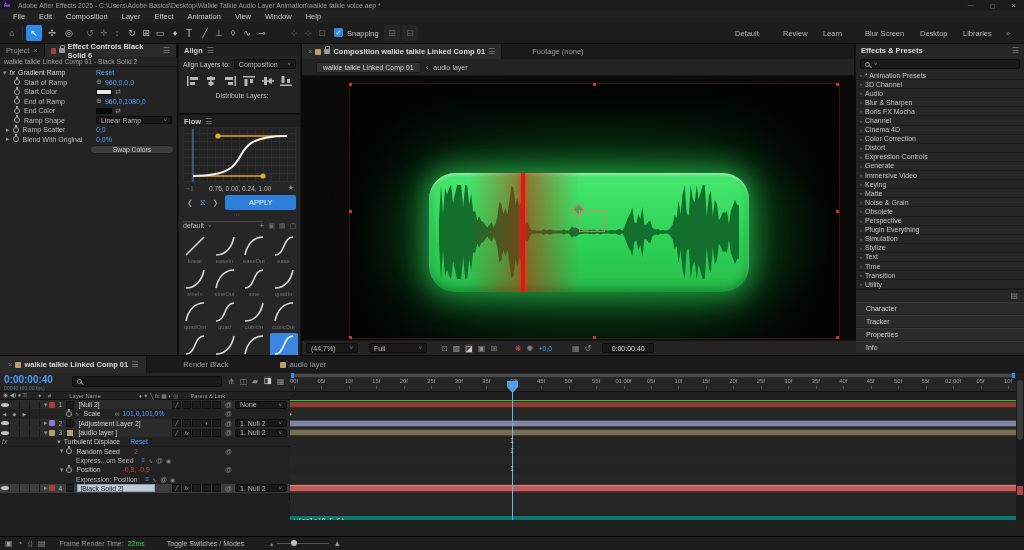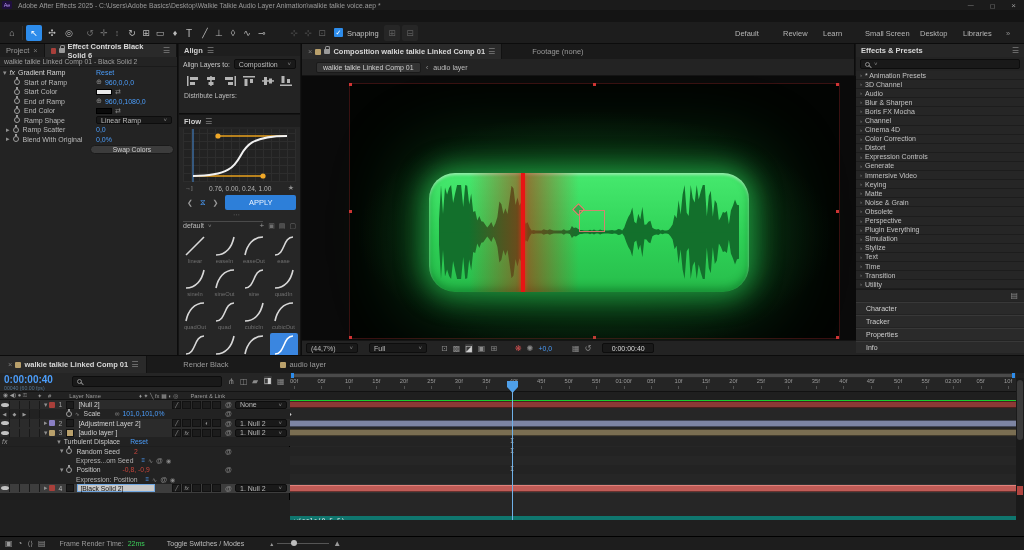--- a/index.html
+++ b/index.html
@@ -61,20 +61,31 @@
 
   <div class="abs" style="left:0;top:0;width:1024px;height:10px;background:#1b1b1b;display:flex;align-items:center;">
     <span style="flex:none;width:10px;height:8px;margin-left:2px;background:#1f0f3d;color:#b794f6;font-size:5.5px;line-height:8px;text-align:center;border-radius:1px;">Ae</span>
     <span style="margin-left:6px;font-size:6.8px;color:#9a9a9a;white-space:nowrap;">Adobe After Effects 2025 - C:\Users\Adobe Basics\Desktop\Walkie Talkie Audio Layer Animation\walkie talkie voice.aep *</span>
     <span style="flex:1"></span>
     <span style="font-size:6px;color:#9a9a9a;margin-right:16px;">—</span>
     <span style="font-size:6px;color:#9a9a9a;margin-right:16px;">▢</span>
     <span style="font-size:8px;color:#9a9a9a;margin-right:8px;">×</span>
   </div>
 
+  <div class="abs" style="left:0;top:10px;width:1024px;height:12px;background:#212121;display:flex;align-items:center;padding-left:6px;gap:0;" id="menubar">
+      <span style="font-size: 7.5px; color: rgb(198, 198, 198); padding: 0px 7px;">File</span>
+      <span style="font-size: 7.5px; color: rgb(198, 198, 198); padding: 0px 7px;">Edit</span>
+      <span style="font-size: 7.5px; color: rgb(198, 198, 198); padding: 0px 7px;">Composition</span>
+      <span style="font-size: 7.5px; color: rgb(198, 198, 198); padding: 0px 7px;">Layer</span>
+      <span style="font-size: 7.5px; color: rgb(198, 198, 198); padding: 0px 7px;">Effect</span>
+      <span style="font-size: 7.5px; color: rgb(198, 198, 198); padding: 0px 7px;">Animation</span>
+      <span style="font-size: 7.5px; color: rgb(198, 198, 198); padding: 0px 7px;">View</span>
+      <span style="font-size: 7.5px; color: rgb(198, 198, 198); padding: 0px 7px;">Window</span>
+      <span style="font-size: 7.5px; color: rgb(198, 198, 198); padding: 0px 7px;">Help</span>
+    </div>
 
   <div class="abs" style="left:0;top:22px;width:1024px;height:22px;background:#1d1d1d;border-bottom:1px solid #0c0c0c;">
     <span class="toolglyph" style="left:4px;">⌂</span>
     <span class="abs" style="left:22px;top:4px;width:1px;height:14px;background:#303030;"></span>
     <span class="toolglyph" style="left:26px;background:#2d8ceb;border-radius:2px;color:#fff;">↖</span>
     <span class="toolglyph" style="left:44px;">✣</span>
     <span class="toolglyph" style="left:61px;">◎</span>
     <span class="toolglyph dim" style="left:82px;color:#6f6f6f;">↺</span>
     <span class="toolglyph dim" style="left:96px;color:#6f6f6f;">✛</span>
     <span class="toolglyph dim" style="left:109px;color:#6f6f6f;">↕</span>
@@ -91,21 +102,21 @@
     <span class="toolglyph" style="left:286px;color:#5d5d5d;">⊹</span>
     <span class="toolglyph" style="left:300px;color:#5d5d5d;">⊹</span>
     <span class="toolglyph" style="left:314px;color:#5d5d5d;">⊡</span>
     <span class="abs cb" style="left:334px;top:6px;">✓</span>
     <span class="abs" style="left:347px;top:7px;font-size:7.5px;color:#c0c0c0;">Snapping</span>
     <span class="toolglyph" style="left:384px;color:#5d5d5d;background:#262626;border-radius:2px;">⊞</span>
     <span class="toolglyph" style="left:402px;color:#5d5d5d;background:#262626;border-radius:2px;">⊟</span>
     <span class="wsbtn" style="left:735px;">Default</span>
     <span class="wsbtn" style="left:783px;">Review</span>
     <span class="wsbtn" style="left:823px;">Learn</span>
-    <span class="wsbtn" style="left:865px;">Small Screen</span>
+    <span class="wsbtn" style="left:865px;">Blur Screen</span>
     <span class="wsbtn" style="left:920px;">Desktop</span>
     <span class="wsbtn" style="left:963px;">Libraries</span>
     <span class="wsbtn" style="left:1006px;color:#8f8f8f;">»</span>
   </div>
 
   <div class="abs panel" style="left:0;top:44px;width:178px;height:311px;border-right:1px solid #0c0c0c;">
     <div class="tabbar" style="height:13px;">
       <span class="tab" style="gap:4px;">
         <span>Project</span>
           <span style="color:#777;">×</span>
@@ -174,21 +185,21 @@
     <div class="ecrow" style="top:90.5px;">
       <span style="margin-left:6px;color:#8f8f8f;">▸</span>
       <span class="swic" style="margin-left:3px;"></span>
       <span style="margin-left:4px;">Blend With Original</span>
       <span class="ecval blue">0,0%</span>
     </div>
     <div class="abs" style="left:90px;top:101px;width:84px;height:9px;background:#3c3c3c;border:1px solid #1a1a1a;border-radius:5px;font-size:6.8px;color:#cfcfcf;text-align:center;line-height:8px;">Swap Colors</div>
   </div>
 
   <div class="abs" style="left:179px;top:44px;width:121px;height:311px;">
-    <div class="panel abs" style="left:0;top:0;width:121px;height:70px;border-bottom:1px solid #0c0c0c;">
+    <div class="panel abs" style="left:0;top:0;width:121px;height:70px;border-bottom:1px solid #0c0c0c;text-align:center;">
       <div style="height:12px;display:flex;align-items:center;gap:4px;padding-left:5px;background:#1e1e1e;">
         <span style="font-size:7.5px;font-weight:bold;color:#d0d0d0;">Align</span>
         <span class="menuicon">☰</span>
       </div>
       <div style="display:flex;align-items:center;gap:4px;padding:3px 4px 0 4px;">
         <span style="font-size:6.8px;">Align Layers to:</span>
         <div class="well" style="flex:1;height:10px;">
             <span>Composition</span>
             <span class="dd">˅</span>
           </div>

